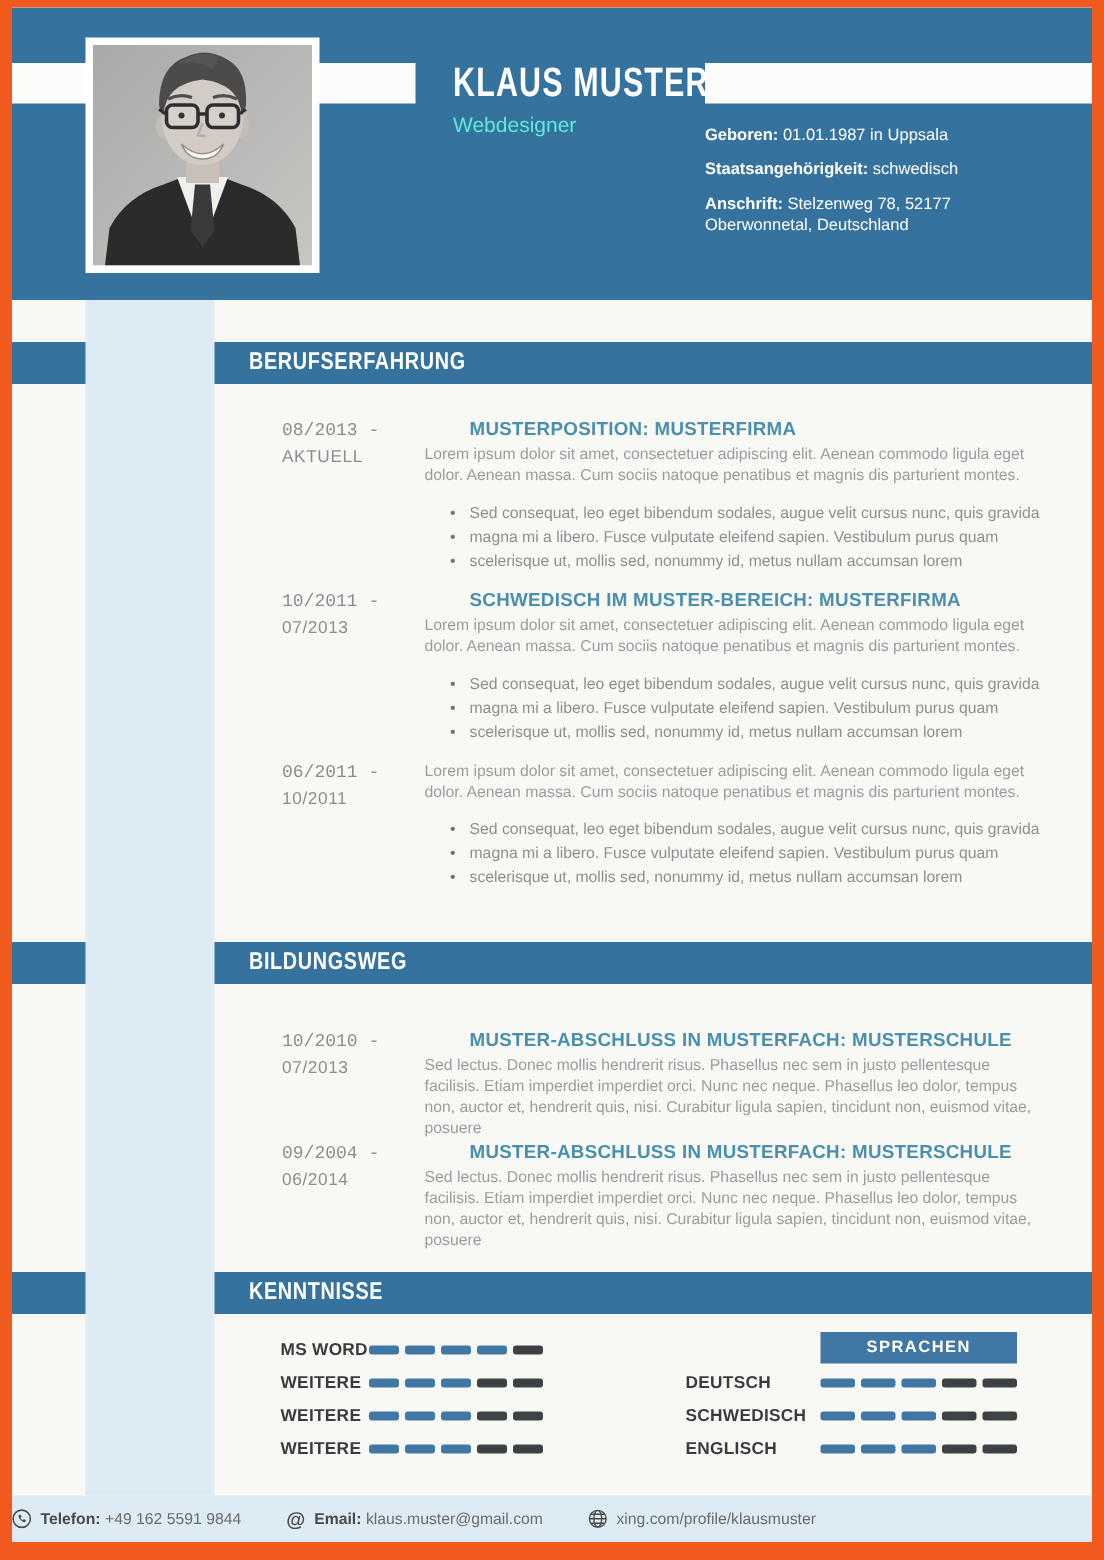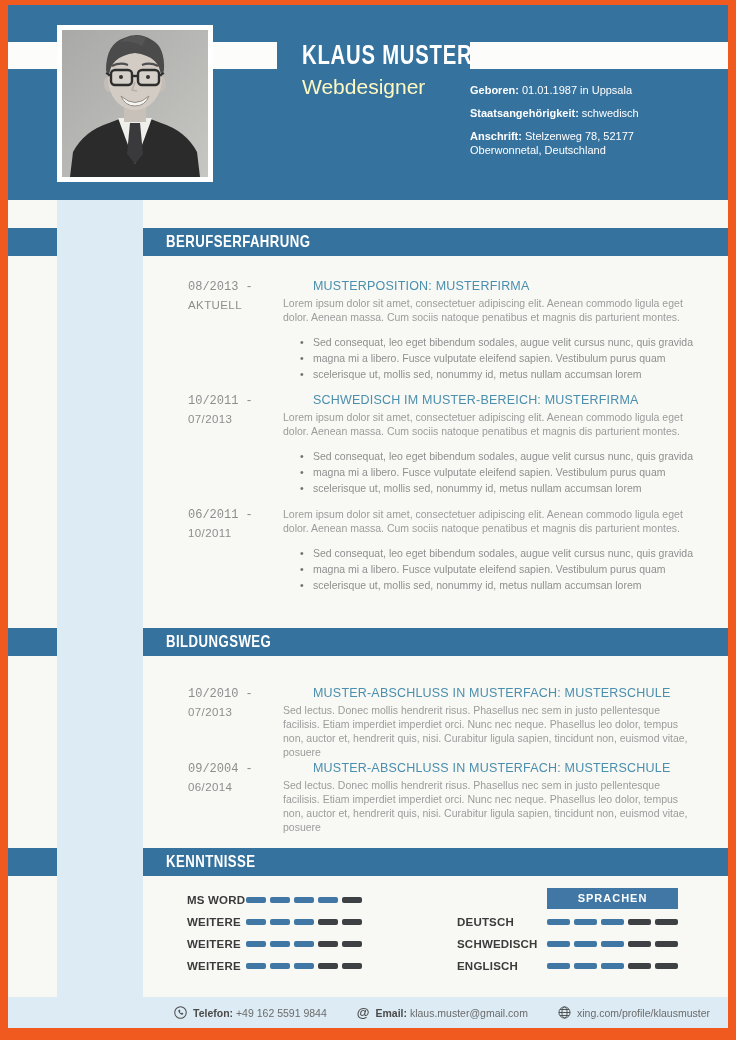--- a/index.html
+++ b/index.html
@@ -19,21 +19,21 @@
     background: var(--header-blue, #35729e); }
   .stripe { position:absolute; top:37px; height:27px; background:#fcfcfa; }
   .stripe-left  { left:0; width:269px; }
   .stripe-right { left:462px; width:258px; }
   .photo-frame { position:absolute; left:49px; top:20px; width:156px; height:157px;
     background:#fff; padding:5px; }
   .photo-frame svg { display:block; width:146px; height:147px; }
   .name { position:absolute; left:294px; top:34px; color:#fff;
     font-size:26px; font-weight:700; letter-spacing:1px; white-space:nowrap;
     transform:scale(0.78,1.05); transform-origin:left top; }
-  .job-title { position:absolute; left:294px; top:70px; color:#fef9c3; font-size:21px;text-align:center; }
+  .job-title { position:absolute; left:294px; top:70px; color:#5eead4; font-size:14px;text-align:center; }
   .info { position:absolute; left:462px; top:78px; width:218px; color:#fff; }
   .info-row { font-size:11px; line-height:14px; margin-bottom:9px; }
   .info-row b { font-weight:700; }
   
   .col-stripe { position:absolute; left:49px; top:195px; width:86px; height:797px;
     background: var(--pale-blue, #dcebf4); z-index:2; }
   
   .band { position:absolute; left:0; width:720px; height:28px;
     background: var(--header-blue, #35729e); z-index:1; }
   .band-label { display:inline-block; margin-left:158px; color:#fff; line-height:28px;
@@ -43,21 +43,21 @@
   
   .entries { position:absolute; left:180px; width:525px; z-index:3; }
   #exp-entries { top:274px; } #edu-entries { top:681px; }
   .entry { position:relative; }
   #exp-entries .entry { height:114px; }
   #edu-entries .entry { height:75px; }
   .dates { position:absolute; left:0; top:1px; width:90px; color:#8d8d8d; }
   .d1 { font-size:12px;font-family:Liberation Mono, monospace; }
   .d2 { font-size:11.5px; margin-top:5px; letter-spacing:.4px; }
   .econtent { margin-left:95px; width:410px; }
-  .etitle { font-size:12.5px; font-weight:400; letter-spacing:.2px;
+  .etitle { font-size:12.5px; font-weight:700; letter-spacing:.2px;
     color: var(--title-teal, #4a8fad); margin-bottom:3px;padding-left:30px; }
   .ebody { font-size:10.5px; line-height:14px; color:#9c9c9c; }
   .ebullets { list-style:none; margin-top:10px; }
   .ebullets li { position:relative; padding-left:30px; font-size:10.5px;
     line-height:16px; color:#8f8f8f; }
   .ebullets li::before { content:"•"; position:absolute; left:17px; color:#6f6f6f; }
   
   .skills-col { position:absolute; z-index:3; }
   #skills-left  { left:179px; top:884px; }
   #skills-right { left:449px; top:906px; }
@@ -70,21 +70,21 @@
   .seg.on { background: var(--bar-blue, #4077a5); }
   #skills-left .seg { width:20px; }
   #skills-right .seg { width:23px; }
   .sprachen-box { position:absolute; left:539px; top:883px; width:131px; height:21px;
     background: var(--bar-blue, #4077a5); z-index:3; text-align:center; }
   .sprachen-box span { color:#fff; font-size:11px; font-weight:700; letter-spacing:1px;
     line-height:21px; }
   
   .footer-bar { position:absolute; left:0; top:992px; width:720px; height:31px;
     background: var(--pale-blue, #dcebf4); z-index:4;
-    display:flex; align-items:center; padding-left:166px; gap:30px;
+    display:flex; align-items:center; gap:30px;
     font-size:10.5px; color:#6b6b6b; white-space:nowrap; }
   .f-item { display:inline-flex; align-items:center; gap:6px; }
   .f-item b { color:#4a4a4a; }
   .at-glyph { font-weight:700; font-size:13px; color:#4a4a4a; }
   a.plain { color:inherit; text-decoration:none; }
 </style>
 </head>
 <body>
 
 <div class="page">

